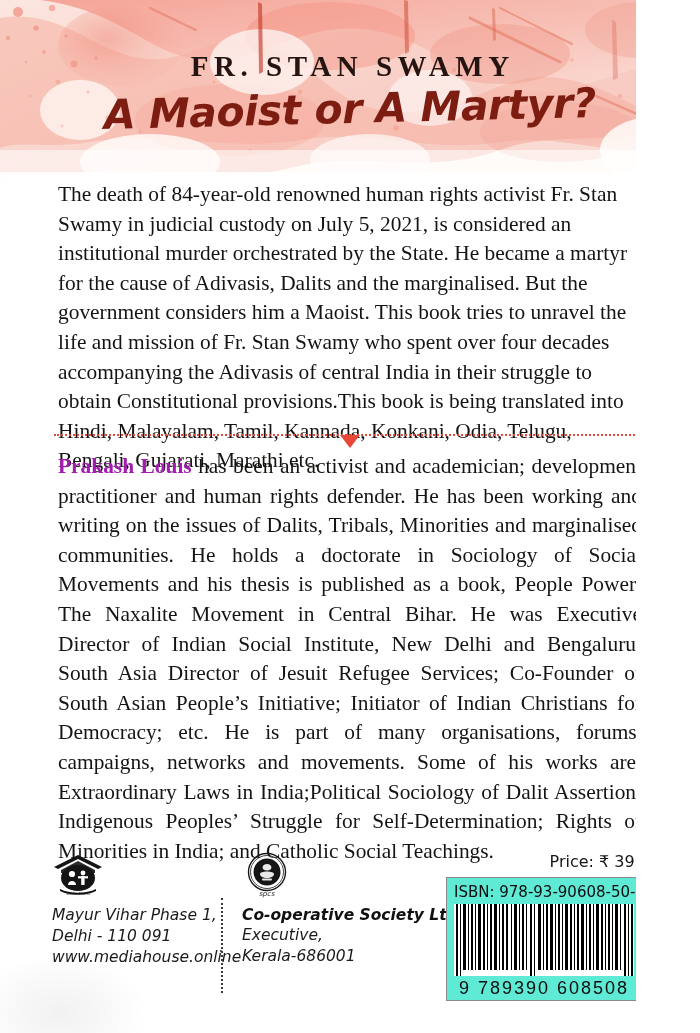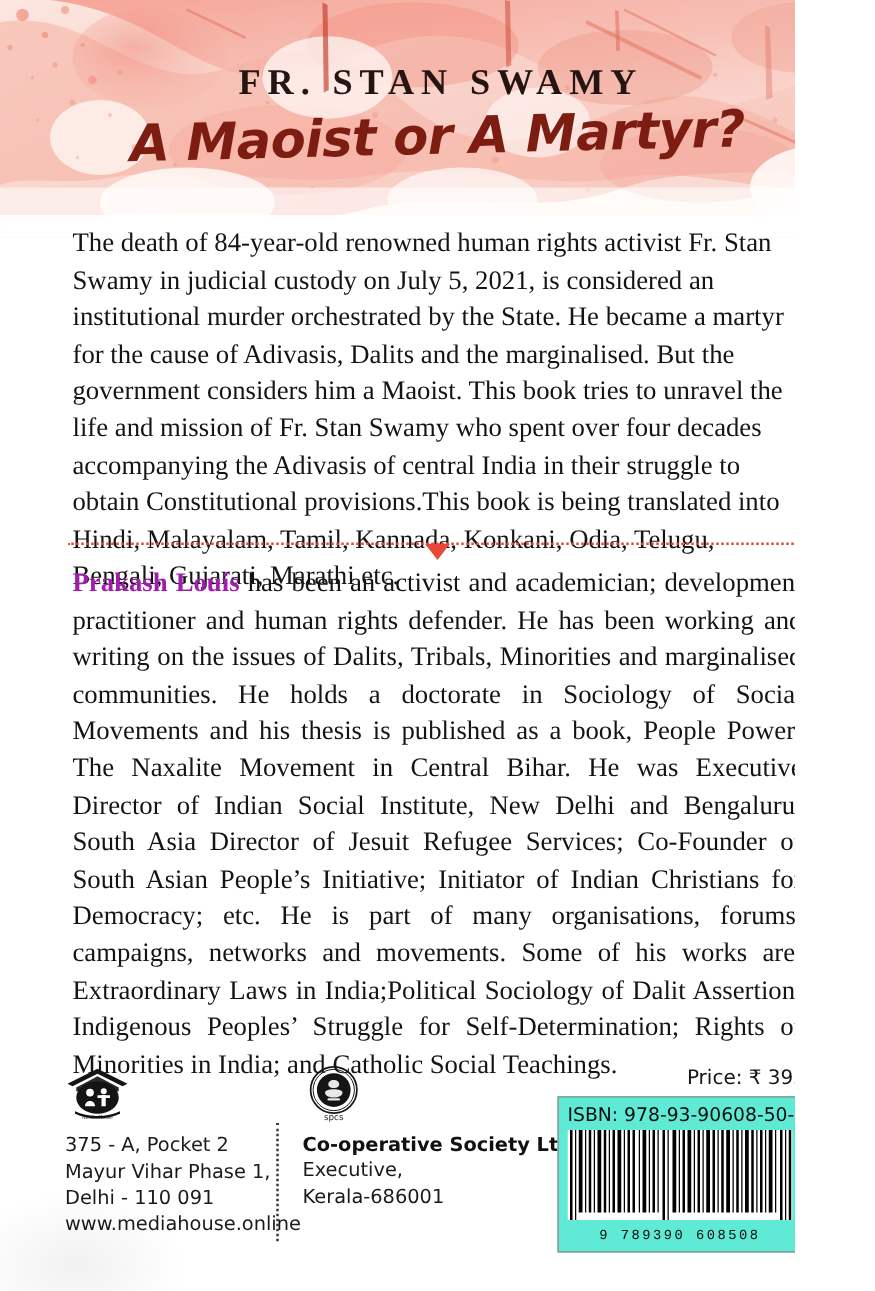--- a/index.html
+++ b/index.html
@@ -119,20 +119,21 @@
   #footer {
     position: absolute;
     left: 0;
     top: 852px;
     width: 700px;
     height: 140px;
   }
   .pub-col {
     position: absolute;
     top: 0;
+    font-style: italic;
   }
   #pub-mediahouse { left: 52px; width: 150px; }
   #pub-spcs       { left: 242px; width: 180px; }
 
   .pub-logo { height: 46px; margin-bottom: 3px; }
 
   .pub-name {
     font-family: "DejaVu Sans", sans-serif;
     font-size: 15.5px;
     font-weight: 700;
@@ -185,22 +186,22 @@
   #isbn-text {
     font-family: "DejaVu Sans", sans-serif;
     font-size: 15px;
     color: #0d0d0d;
     text-align: center;
     line-height: 18px;
     white-space: nowrap;
   }
   #barcode-bars { margin-top: 3px; }
   #barcode-digits {
-    font-family: Liberation Mono, monospace;
-    font-size: 11px;
+    font-family: Liberation Sans, sans-serif;
+    font-size: 18px;
     color: #0d0d0d;
     letter-spacing: 2px;
     text-align: center;
     line-height: 17px;
     white-space: nowrap;
   }
 
   
   #scan-shadow {
     position: absolute;
@@ -334,21 +335,20 @@
 
         <circle cx="20" cy="22" r="3.1" fill="#ffffff"></circle>
         <path d="M16 33 C16 27.5 24 27.5 24 33 Z" fill="#ffffff"></path>
         <circle cx="31" cy="21" r="2.4" fill="#ffffff"></circle>
         <rect x="29.2" y="24" width="3.4" height="9" fill="#ffffff"></rect>
         <rect x="26" y="24.2" width="10" height="2.2" fill="#ffffff"></rect>
 
         <path d="M8 37 C18 42 34 42 44 37 L44 39 C34 44 18 44 8 39 Z" fill="#141414"></path>
         <text x="26" y="43" font-family="'Liberation Serif',serif" font-size="4.6" fill="#141414" text-anchor="middle" opacity="0.85">Media House</text>
       </svg>
-      <div class="pub-line">375 - A, Pocket 2</div>
       <div class="pub-line">Mayur Vihar Phase 1,</div>
       <div class="pub-line">Delhi - 110 091</div>
       <div class="pub-line">www.mediahouse.online</div>
     </div>
 
     <div class="vsep" id="vsep-1"></div>
 
     <div class="pub-col" id="pub-spcs">
       <svg class="pub-logo" width="50" height="46" viewBox="0 0 50 46" xmlns="http://www.w3.org/2000/svg">
         <circle cx="25" cy="20" r="18.5" fill="none" stroke="#171717" stroke-width="1.4"></circle>

